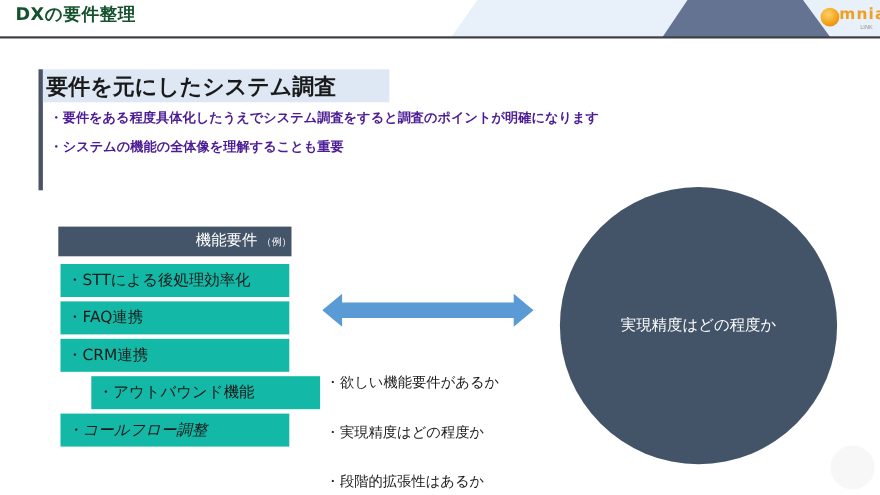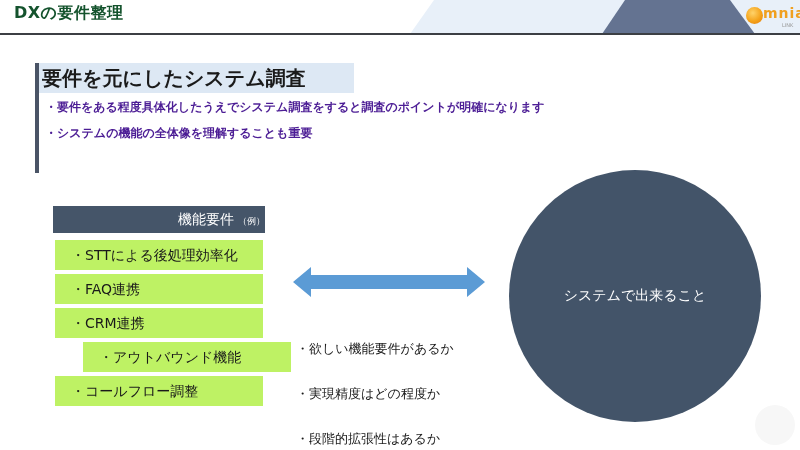--- a/index.html
+++ b/index.html
@@ -32,22 +32,22 @@
     position:absolute; left:42px; top:65px; font-size:20px; font-weight:bold; color:#1a1a1a;
   }
   .bullet { position:absolute; left:45px; font-size:12px; color:#4c1d95; white-space:nowrap;font-weight:bold; }
 
   .req-header {
     position:absolute; left:53px; top:206px; width:212px; height:27px;
     background:#455569; color:#fff; text-align:right; line-height:27px; font-size:14px;
   }
   .req-header small { font-size:9px; margin-left:4px; }
   .req-item {
-    position:absolute; left:55px; width:208px; height:30px; background:#bef264;
-    font-size:14px; line-height:30px; padding-left:16px; box-sizing:border-box; color:#1a1a1a;
+    position:absolute; left:55px; width:208px; height:30px; background:#14b8a6;
+    font-size:14px; line-height:30px; padding-left:6px; box-sizing:border-box; color:#1a1a1a;
   }
 
   .arrow { position:absolute; left:293px; top:265px; width:192px; height:34px; }
 
   .q-list { position:absolute; left:296px; top:312px; font-size:13px; line-height:17px; color:#1a1a1a; }
   .q-list div { white-space:nowrap;margin-top:28px; }
 
   .circle {
     position:absolute; left:509px; top:170px; width:252px; height:252px; border-radius:50%;
     background:#435469; color:#fff; display:flex; align-items:center; justify-content:center;
@@ -79,28 +79,28 @@
 <div class="bullet" style="top:99px;">・要件をある程度具体化したうえでシステム調査をすると調査のポイントが明確になります</div>
 <div class="bullet" style="top:125px;">・システムの機能の全体像を理解することも重要</div>
 
 <div class="req-header">
   <span>機能要件</span><small>（例）</small>
 </div>
 <div class="req-item" style="top:240px;">・STTによる後処理効率化</div>
 <div class="req-item" style="top:274px;">・FAQ連携</div>
 <div class="req-item" style="top:308px;">・CRM連携</div>
 <div class="req-item" style="top:342px;margin-left:28px;">・アウトバウンド機能</div>
-<div class="req-item" style="top:376px;">・コールフロー調整</div>
+<div class="req-item" style="top:376px;font-style:italic;">・コールフロー調整</div>
 
 <svg class="arrow" viewBox="0 0 192 34">
   <polygon points="0,17 18,2 18,10 174,10 174,2 192,17 174,32 174,24 18,24 18,32" fill="#5b9bd5"></polygon>
 </svg>
 
 <div class="q-list">
   <div>・欲しい機能要件があるか</div>
   <div>・実現精度はどの程度か</div>
   <div>・段階的拡張性はあるか</div>
 </div>
 
 <div class="circle">
-  <span>システムで出来ること</span>
+  <span>実現精度はどの程度か</span>
 </div>
 <div class="ghost-circle"></div>
 
 </body></html>

